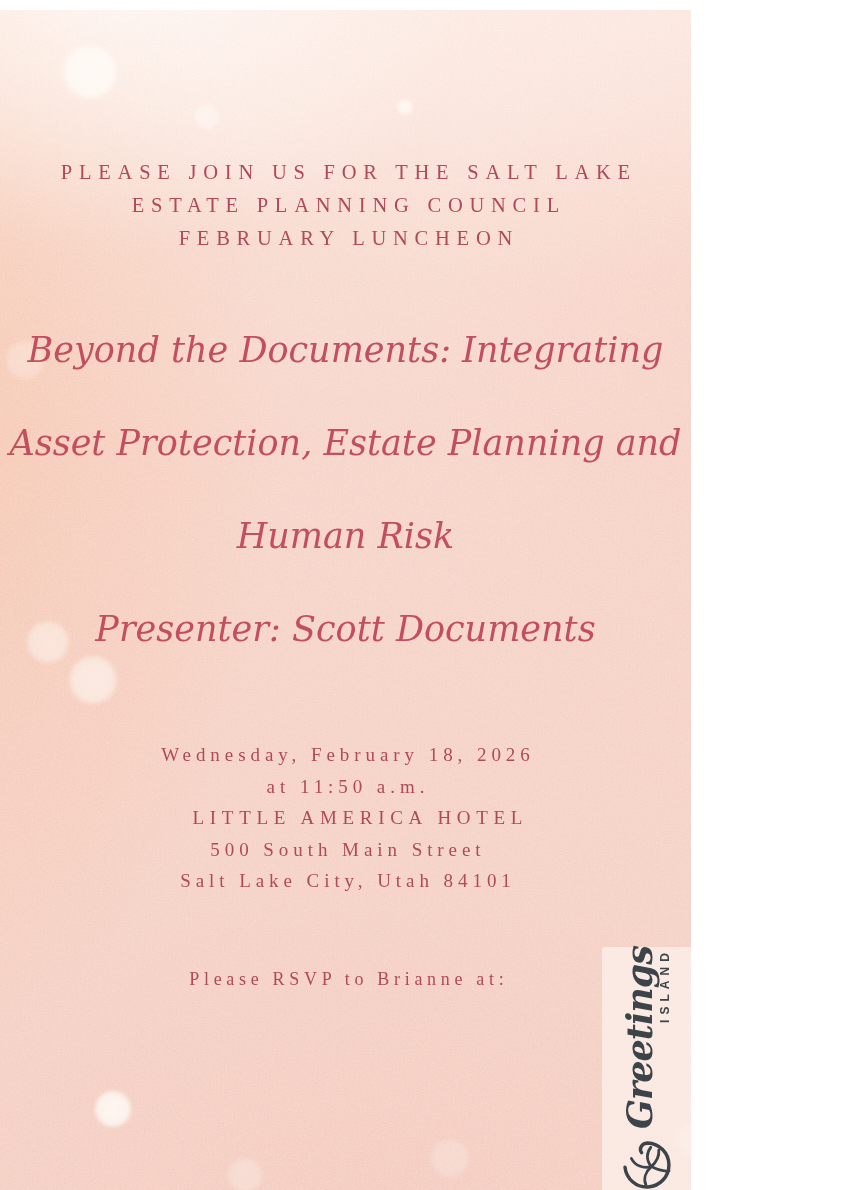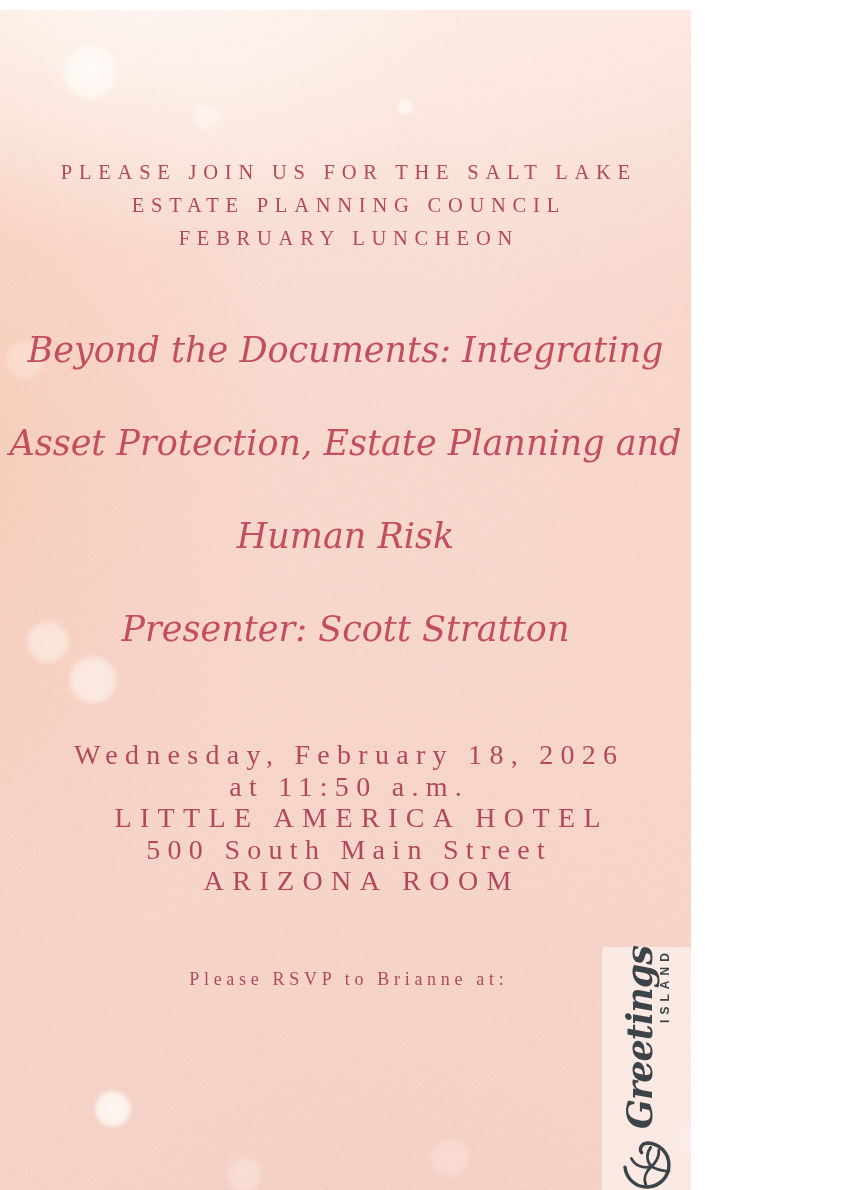--- a/index.html
+++ b/index.html
@@ -47,21 +47,21 @@
     color: #c24e5e;
     font-family: "DejaVu Serif", "Liberation Serif", serif;
     font-style: italic;
     font-size: 35px; line-height: 93px;
     font-weight: 400;
     white-space: nowrap;
   }
   .details {
     position: absolute; top: 729px; left: 0; right: 0;
     color: #b04a58;
-    font-size: 28px; line-height: 31.5px;
+    font-size: 19px; line-height: 31.5px;
     letter-spacing: 0.26em; text-indent: 0.26em;
   }
   .details .caps { letter-spacing: 0.3em; text-indent: 0.3em; padding-left: 24px; }
   .rsvp {
     position: absolute; top: 953px; left: 2px; right: 0;
     color: #b04a58;
     font-size: 18px; line-height: 33px;
     letter-spacing: 0.26em; text-indent: 0.26em;
   }
   
@@ -137,29 +137,29 @@
     <div class="intro">
       <div>PLEASE JOIN US FOR THE SALT LAKE</div>
       <div>ESTATE PLANNING COUNCIL</div>
       <div>FEBRUARY LUNCHEON</div>
     </div>
 
     <div class="script-block">
       <div>Beyond the Documents: Integrating</div>
       <div>Asset Protection, Estate Planning and</div>
       <div>Human Risk</div>
-      <div>Presenter: Scott Stratton</div>
+      <div>Presenter: Scott Documents</div>
     </div>
 
     <div class="details">
       <div>Wednesday, February 18, 2026</div>
       <div>at 11:50 a.m.</div>
       <div class="caps">LITTLE AMERICA HOTEL</div>
       <div>500 South Main Street</div>
-      <div class="caps">ARIZONA ROOM</div>
+      <div>Salt Lake City, Utah 84101</div>
     </div>
 
     <div class="rsvp">
       <div>Please RSVP to Brianne at:</div>
     </div>
   </div>
 
   <div class="watermark">
     <div class="wm-inner">
       <svg class="wm-icon" width="58" height="58" viewBox="0 0 54 54" aria-hidden="true">

